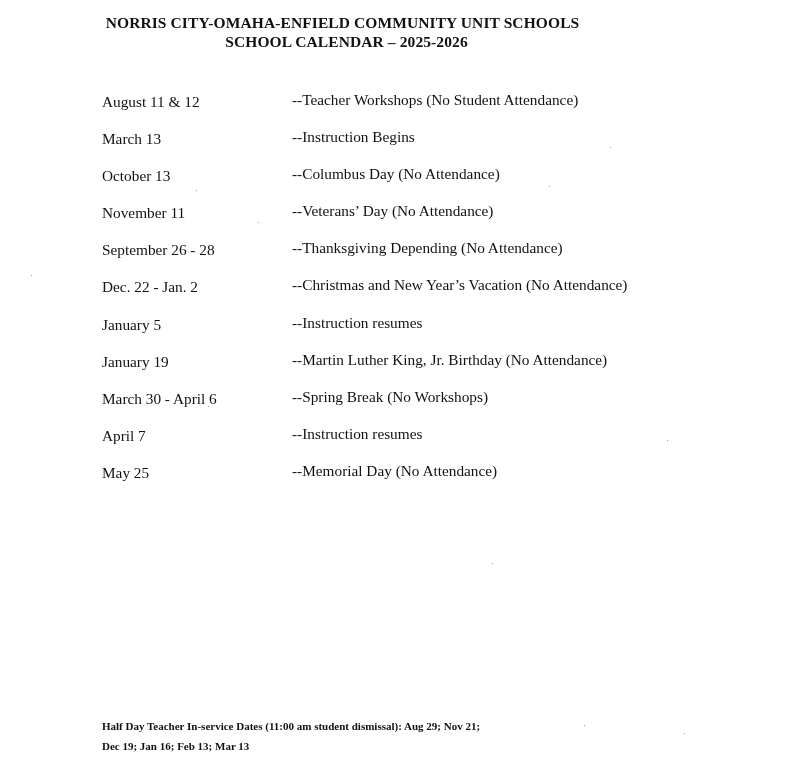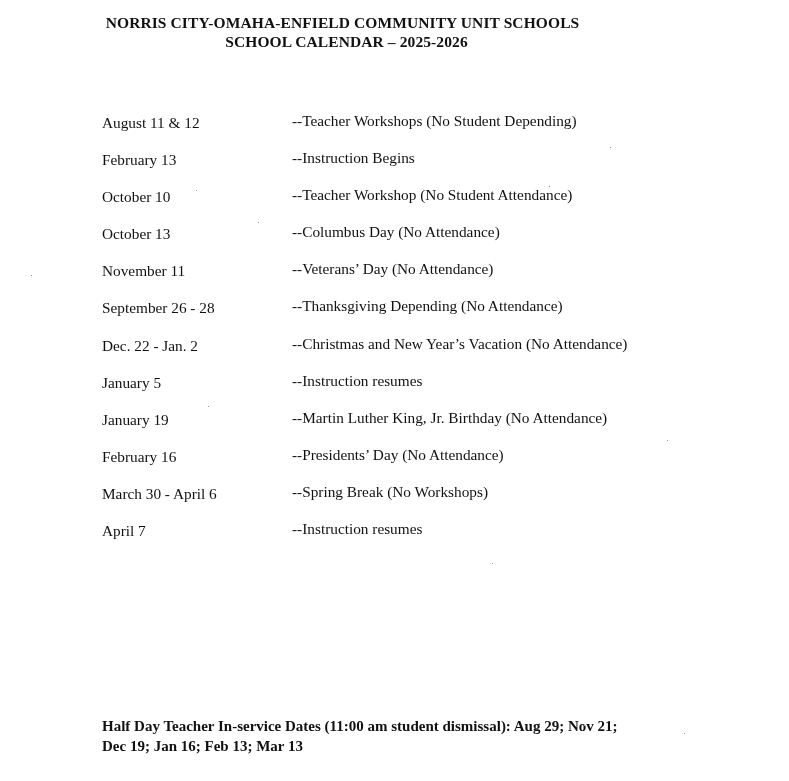--- a/index.html
+++ b/index.html
@@ -28,21 +28,21 @@
     }
     .header .title-line-2 {
       display: block;
       padding-left: 8px;
     }
     .header .title-line-1 {
       display: block;
     }
     .events {
       position: absolute;
-      top: 114px;
+      top: 93px;
       left: 102px;
       width: 620px;
       text-align: right;
     }
     .event-row {
       position: relative;
       height: 37.1px;
       font-size: 15.3px;
       line-height: 18px;
     }
@@ -57,50 +57,46 @@
       left: 190px;
       top: -2px;
       white-space: nowrap;
     }
     .footer {
       position: absolute;
       top: 716px;
       left: 102px;
       width: 640px;
       font-weight: bold;
-      font-size: 15px;
+      font-size: 11px;
       line-height: 20px;
     }
     .specks span {
       position: absolute;
       width: 1px;
       height: 1px;
       background: #999;
     }
   </style>
 </head>
 <body>
 
 <div class="header">
   <span class="title-line-1">NORRIS CITY-OMAHA-ENFIELD COMMUNITY UNIT SCHOOLS</span>
   <span class="title-line-2">SCHOOL CALENDAR – 2025-2026</span>
 </div>
 
 <div class="events">
   <div class="event-row">
     <span class="event-date">August 11 &amp; 12</span>
-    <span class="event-desc">--Teacher Workshops (No Student Depending)</span>
+    <span class="event-desc">--Teacher Workshops (No Student Attendance)</span>
   </div>
   <div class="event-row">
-    <span class="event-date">February 13</span>
+    <span class="event-date">March 13</span>
     <span class="event-desc">--Instruction Begins</span>
-  </div>
-  <div class="event-row">
-    <span class="event-date">October 10</span>
-    <span class="event-desc">--Teacher Workshop (No Student Attendance)</span>
   </div>
   <div class="event-row">
     <span class="event-date">October 13</span>
     <span class="event-desc">--Columbus Day (No Attendance)</span>
   </div>
   <div class="event-row">
     <span class="event-date">November 11</span>
     <span class="event-desc">--Veterans’ Day (No Attendance)</span>
   </div>
   <div class="event-row">
@@ -113,30 +109,30 @@
   </div>
   <div class="event-row">
     <span class="event-date">January 5</span>
     <span class="event-desc">--Instruction resumes</span>
   </div>
   <div class="event-row">
     <span class="event-date">January 19</span>
     <span class="event-desc">--Martin Luther King, Jr. Birthday (No Attendance)</span>
   </div>
   <div class="event-row">
-    <span class="event-date">February 16</span>
-    <span class="event-desc">--Presidents’ Day (No Attendance)</span>
-  </div>
-  <div class="event-row">
     <span class="event-date">March 30 - April 6</span>
     <span class="event-desc">--Spring Break (No Workshops)</span>
   </div>
   <div class="event-row">
     <span class="event-date">April 7</span>
     <span class="event-desc">--Instruction resumes</span>
+  </div>
+  <div class="event-row">
+    <span class="event-date">May 25</span>
+    <span class="event-desc">--Memorial Day (No Attendance)</span>
   </div>
 </div>
 
 <div class="footer">
   <div>Half Day Teacher In-service Dates (11:00 am student dismissal):  Aug 29; Nov 21;</div>
   <div>Dec 19; Jan 16; Feb 13; Mar 13</div>
 </div>
 
 <div class="specks">
   <span style="left:196px;top:190px"></span>

